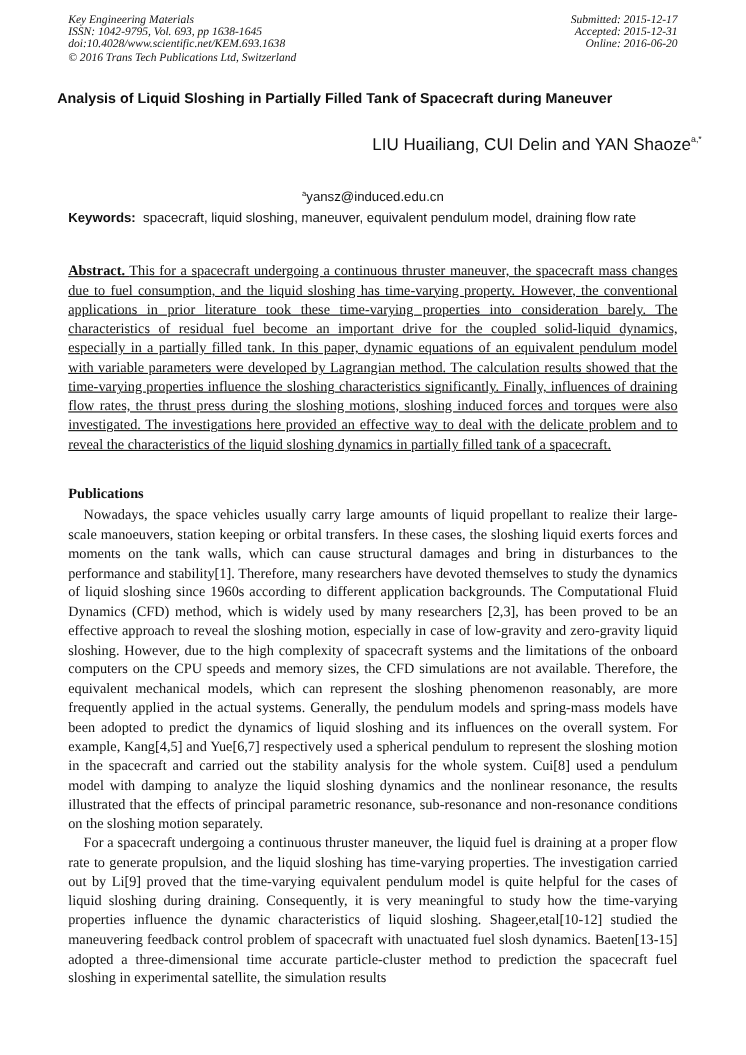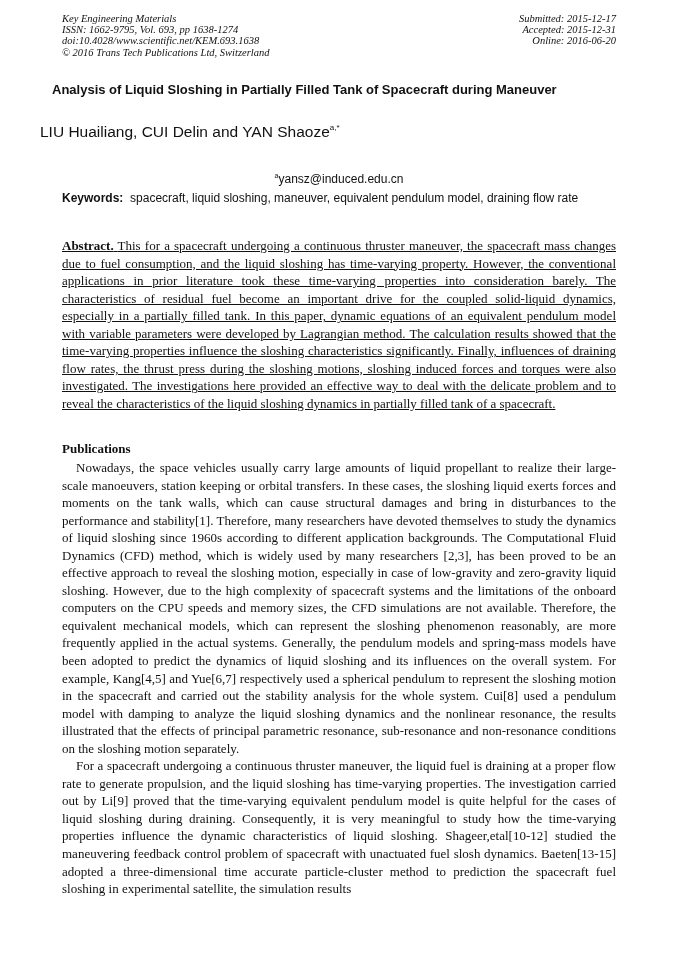--- a/index.html
+++ b/index.html
@@ -1,42 +1,42 @@
 <!DOCTYPE html>
 <html><head>
 <meta charset="utf-8">
 <style>
   html, body { margin: 0; padding: 0; background: #ffffff; }
   body { width: 678px; height: 959px; position: relative; overflow: hidden; color: #111; }
   .page { position: absolute; left: 0; top: 0; width: 678px; height: 756px; }
   .hdr-left { position: absolute; left: 62px; top: 13px; font-family: "Liberation Serif", serif; font-style: italic; font-size: 10.5px; line-height: 11.2px; white-space: nowrap; }
   .hdr-right { position: absolute; right: 62px; top: 13px; font-family: "Liberation Serif", serif; font-style: italic; font-size: 10.5px; line-height: 11.2px; text-align: right; white-space: nowrap; }
   .title { position: absolute; left: 52px; width: 598px; top: 80px; text-align: left; font-family: "Liberation Sans", sans-serif; font-weight: bold; font-size: 13px; line-height: 19px; }
-  .authors { position: absolute; left: 40px; width: 598px; top: 122px; text-align: left; font-family: "Liberation Sans", sans-serif; font-size: 15.5px; line-height: 20px; }
+  .authors { position: absolute; left: 40px; width: 598px; top: 122px; text-align: right; font-family: "Liberation Sans", sans-serif; font-size: 15.5px; line-height: 20px; }
   .authors sup { font-size: 8px; vertical-align: 7px; line-height: 0; }
   .affil { position: absolute; left: 40px; width: 598px; top: 150px; text-align: center; font-family: "Liberation Sans", sans-serif; font-size: 12px; line-height: 15px; }
   .email { position: absolute; left: 40px; width: 598px; top: 172px; text-align: center; font-family: "Liberation Sans", sans-serif; font-size: 12px; line-height: 15px; }
   .email sup { font-size: 7px; vertical-align: 5px; line-height: 0; }
   .keywords { position: absolute; left: 62px; top: 191px; font-family: "Liberation Sans", sans-serif; font-size: 12px; line-height: 15px; white-space: nowrap; }
   .keywords b { font-weight: bold; }
   .body-text { position: absolute; left: 62px; width: 554px; font-family: "Liberation Serif", serif; font-size: 13px; line-height: 17.55px; text-align: justify; }
   .abstract { top: 237px; text-decoration: underline; }
   .abstract b { font-weight: bold; }
   .section-head { position: absolute; left: 62px; top: 440px; font-family: "Liberation Serif", serif; font-weight: bold; font-size: 13px; line-height: 17px; }
   .intro { top: 459px; }
   .intro p { margin: 0; text-indent: 14px; }
 </style>
 </head>
 <body>
 
 <div class="page">
 
   <div class="hdr-left">
     <div>Key Engineering Materials</div>
-    <div>ISSN: 1662-9795, Vol. 693, pp 1638-1274</div>
+    <div>ISSN: 1042-9795, Vol. 693, pp 1638-1645</div>
     <div>doi:10.4028/www.scientific.net/KEM.693.1638</div>
     <div>© 2016 Trans Tech Publications Ltd, Switzerland</div>
   </div>
 
   <div class="hdr-right">
     <div>Submitted: 2015-12-17</div>
     <div>Accepted: 2015-12-31</div>
     <div>Online: 2016-06-20</div>
   </div>
 

